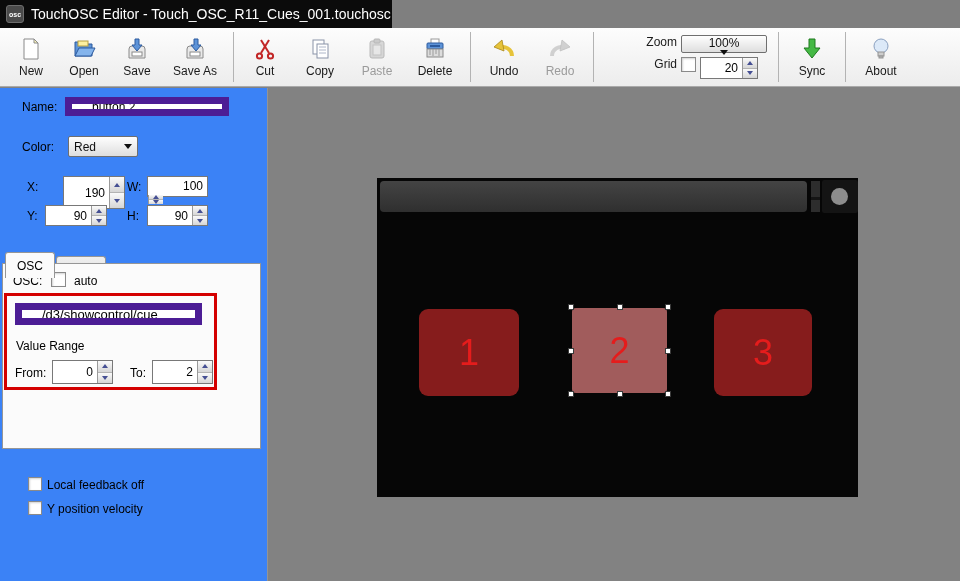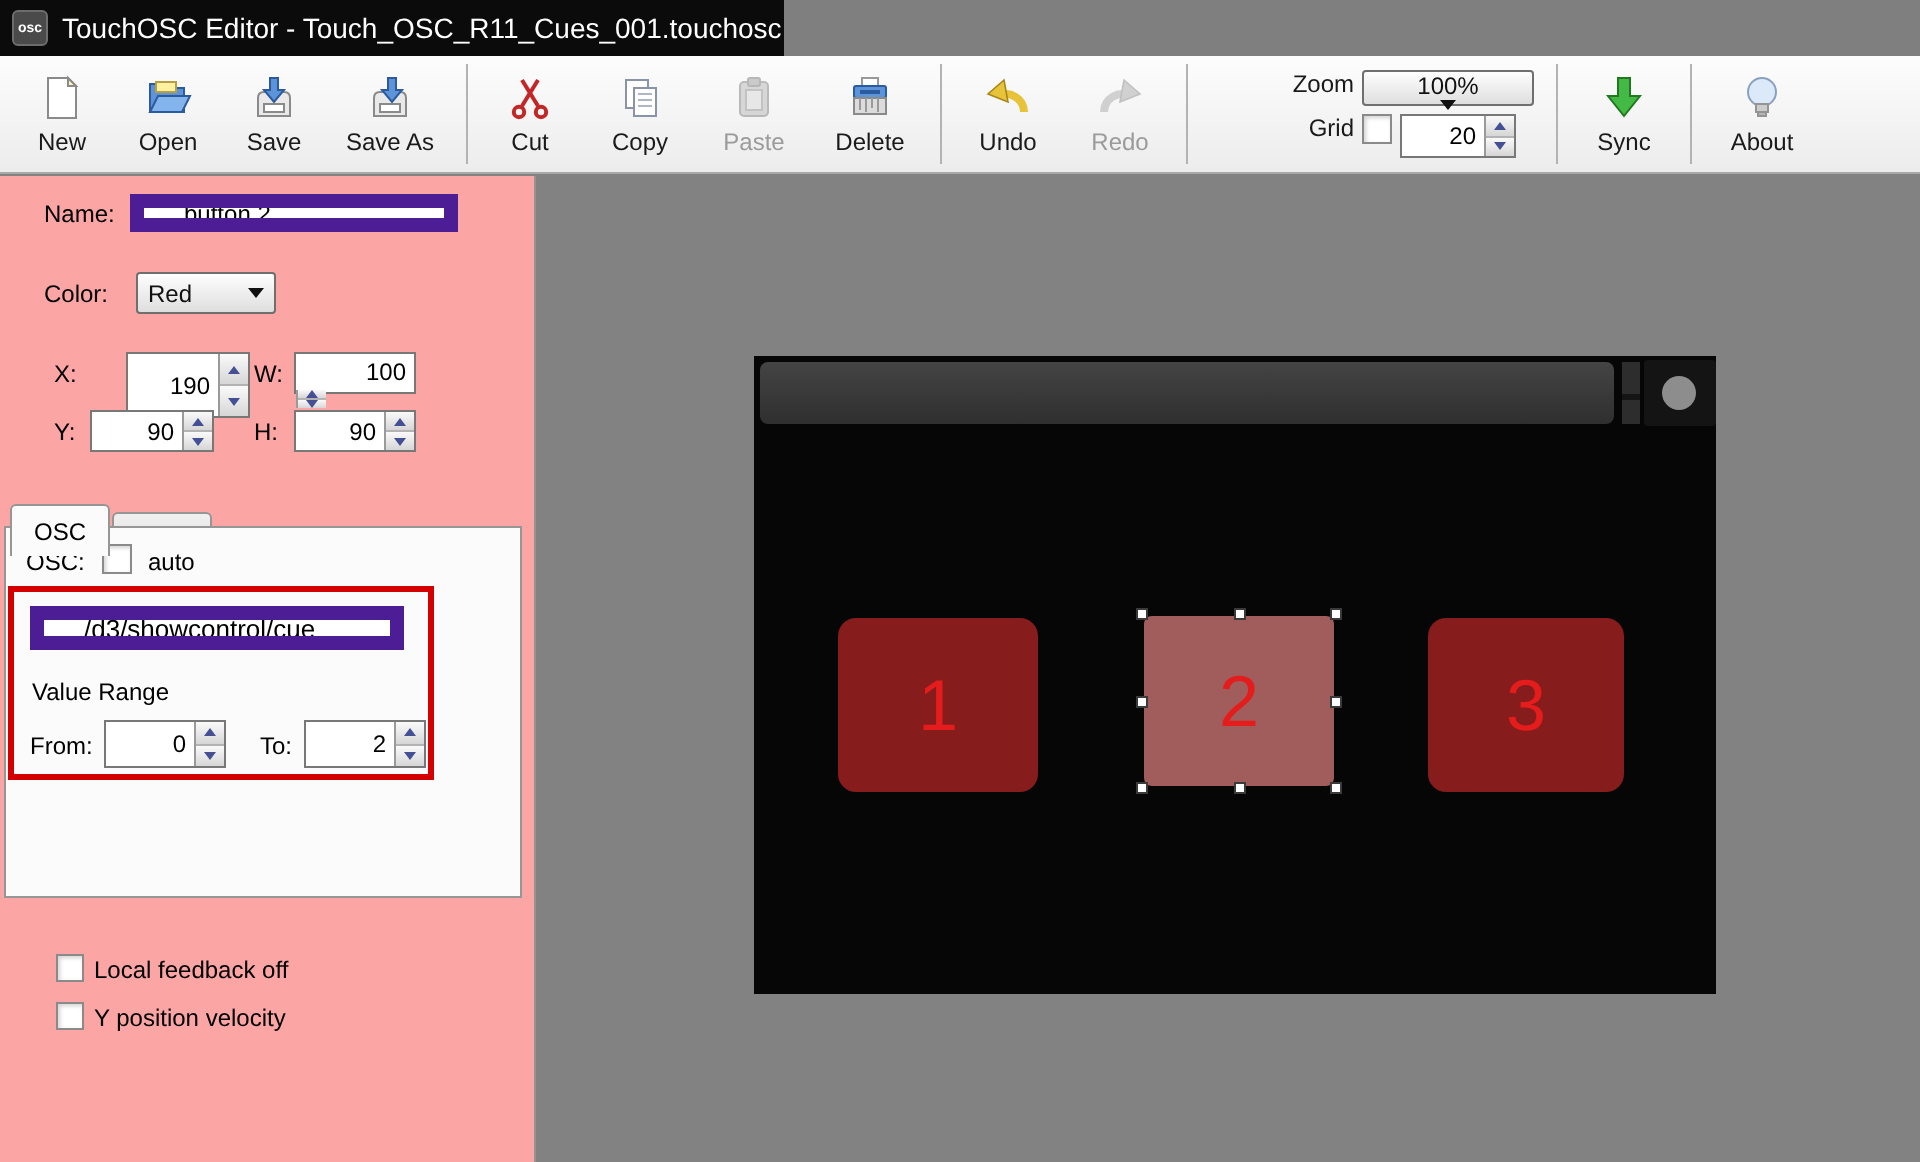--- a/index.html
+++ b/index.html
@@ -49,21 +49,21 @@
     display:flex; align-items:center; justify-content:center; }
   .spin-up { border-bottom:1px solid #b3b3b3; }
   .tri-up { width:0; height:0; border-left:3px solid transparent; border-right:3px solid transparent;
     border-bottom:4px solid #454f93; }
   .tri-dn { width:0; height:0; border-left:3px solid transparent; border-right:3px solid transparent;
     border-top:4px solid #454f93; }
   #grid-spinner { width:58px; height:22px; }
 
   
   #inspector { position:absolute; left:0; top:88px; width:268px; height:493px;
-    background:#fca5a5; border-right:1px solid #949494; }
+    background:#3b82f6; border-right:1px solid #949494; }
   .plabel { position:absolute; font-size:12px; color:#000; }
   .textfield { position:absolute; background:#fff; border:7px solid #4c1d95; font-size:12px; color:#000;
     padding:0 20px; font-family:"Liberation Sans", sans-serif;text-decoration:underline; }
   #name-input { left:65px; top:9px; width:164px; height:19px; }
   #color-dropdown { position:absolute; left:68px; top:48px; width:70px; height:21px; }
 
   #x-spinner { left:63px; top:88px; width:62px; height:33px; }
   #w-spinner { left:147px; top:88px; width:61px; height:21px;flex-direction:column; }
   #y-spinner { left:45px; top:117px; width:62px; height:21px; }
   #h-spinner { left:147px; top:117px; width:61px; height:21px; }

